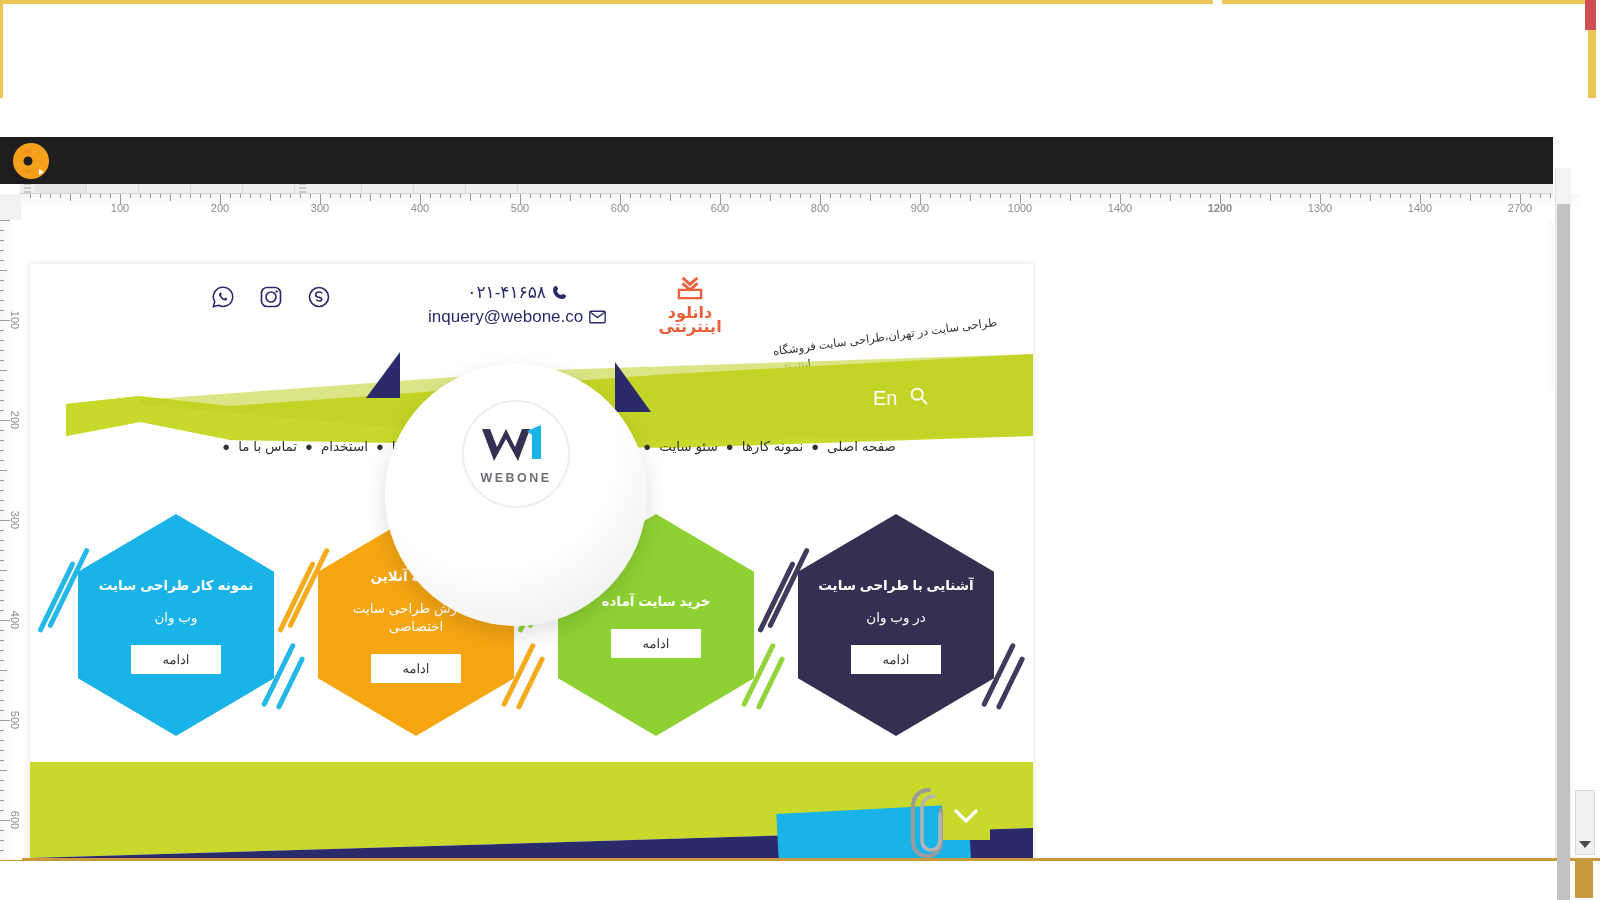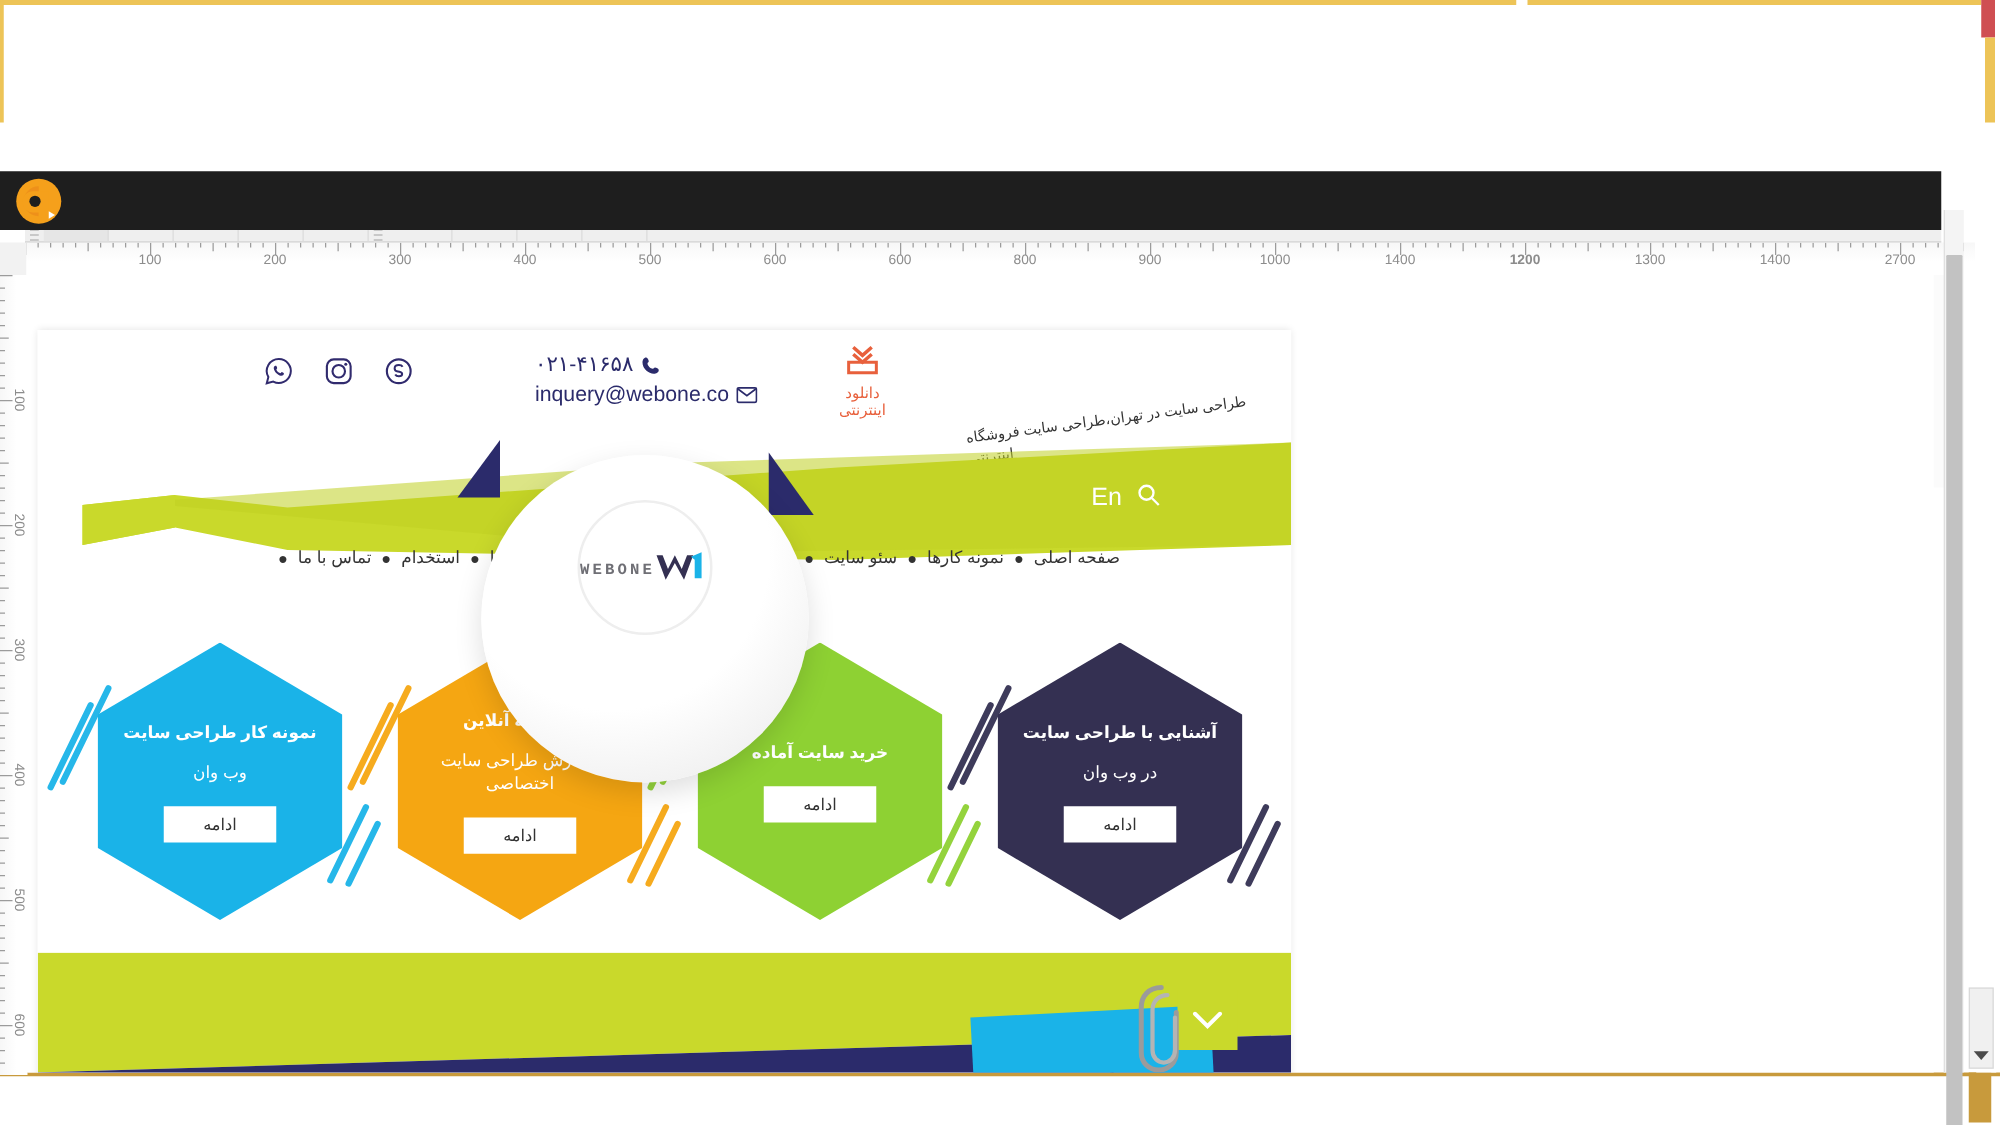--- a/index.html
+++ b/index.html
@@ -307,42 +307,42 @@
     position: absolute;
     top: 18px; left: 398px;
     text-align: right;
     direction: ltr;
     color: #30306a;
   }
   .contact-phone {
     font-size: 17px;
     color: #2b2b6b;
     display: flex; align-items: center; gap: 6px;
-    justify-content: flex-start;
+    justify-content: center;
   }
   .contact-mail {
     font-size: 17px;
     color: #2b2b6b;
     margin-top: 4px;
     display: flex; align-items: center; gap: 6px;
     justify-content: flex-end;
   }
 
   .catalog-block {
     position: absolute;
     top: 12px; left: 628px;
     width: 64px;
     text-align: center;
     color: #e8603c;
     cursor: pointer;
   }
   .catalog-icon { height: 24px; }
   .catalog-text {
-    font-size: 12px;
-    font-weight: normal;
+    font-size: 16px;
+    font-weight: bold;
     line-height: 14px;
     color: #e8603c;
     margin-top: 2px;
   }
 
   .tagline {
     position: absolute;
     top: 48px; left: 740px;
     width: 240px;
     font-size: 11.5px;
@@ -429,25 +429,24 @@
     display: flex;
     align-items: flex-start;
     justify-content: center;
     padding-top: 36px;
   }
   .logo-circle {
     width: 108px; height: 108px;
     border-radius: 50%;
     border: 2px solid #eeeeee;
     display: flex;
-    flex-direction: row;
+    flex-direction: column;
     align-items: center;
     justify-content: center;
     background: transparent;
-    font-family: Liberation Mono, monospace;
   }
   .logo-word {
     font-size: 12.5px;
     letter-spacing: 2.5px;
     color: #6f6f75;
     margin-top: 4px;
     font-weight: bold;
     direction: ltr;
   }
 

